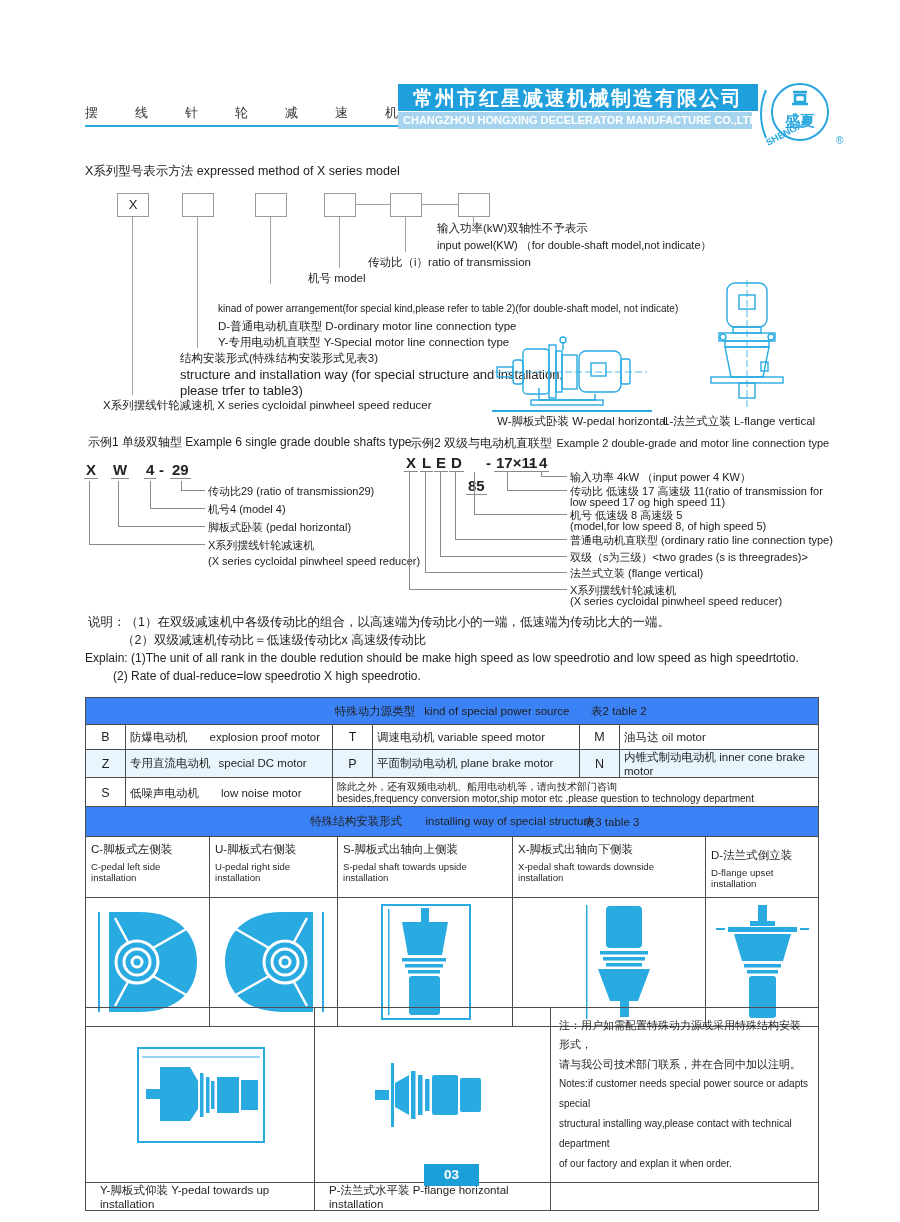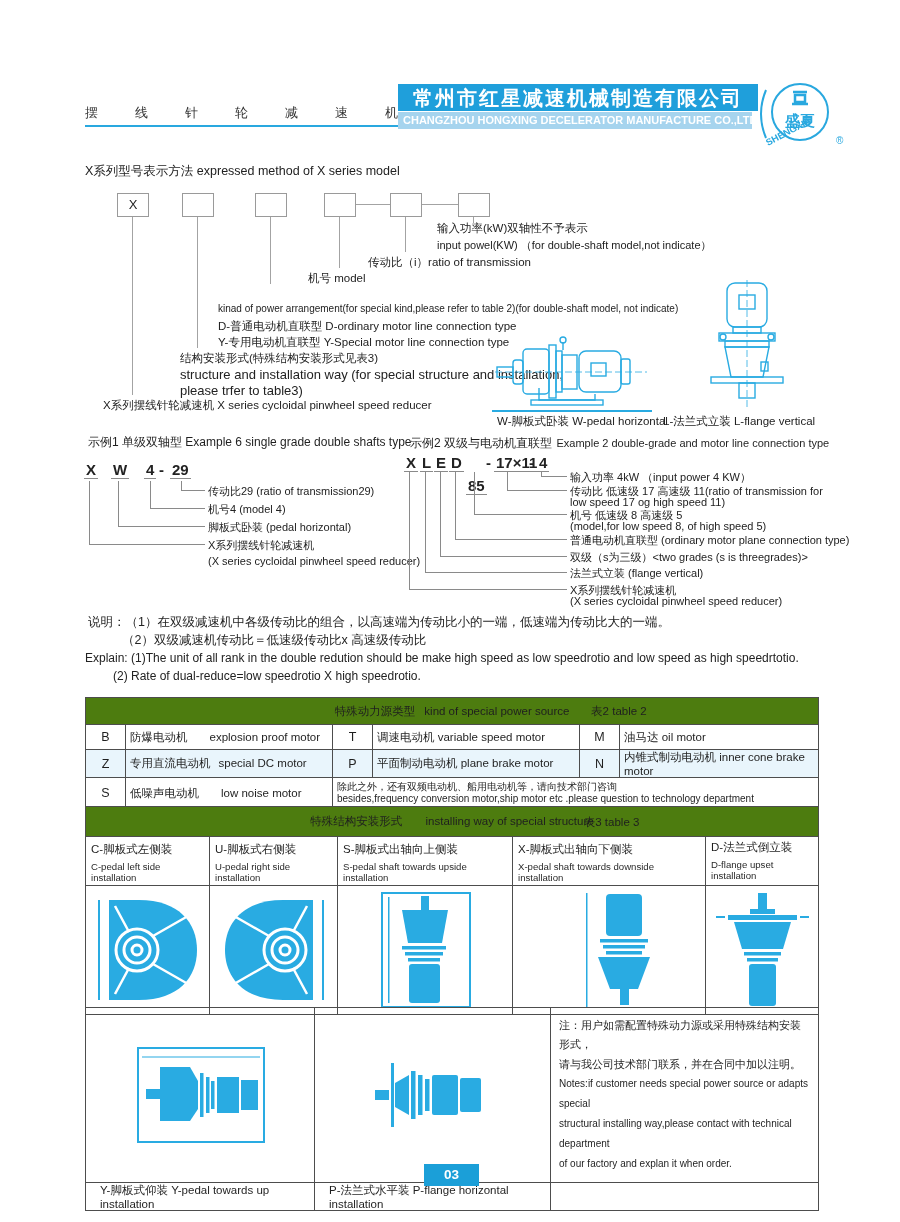--- a/index.html
+++ b/index.html
@@ -10,21 +10,21 @@
   .vline{position:absolute;width:1px;background:#a3a3a3;}
   .hline{position:absolute;height:1px;background:#a3a3a3;}
   .mbox{position:absolute;width:30px;height:22px;border:1px solid #9a9a9a;background:#fff;
         text-align:center;font-size:13px;line-height:22px;}
   .elbow{position:absolute;border-left:1px solid #8a8a8a;border-bottom:1px solid #8a8a8a;}
   .codechar{position:absolute;font-size:15px;font-weight:bold;color:#222;
             border-bottom:1px solid #8a8a8a;padding:0 2px;line-height:17px;}
   .codechar.nou{border-bottom:none;font-weight:bold;}
   table{border-collapse:collapse;table-layout:fixed;}
   td{border:1px solid #4d4d4d;font-size:11.5px;color:#1f1f1f;padding:0 4px;vertical-align:middle;}
-  .thead-blue{background:#4d7c0f;}
+  .thead-blue{background:#3b82f6;}
   .row-blue{background:#e9f5fc;}
   .kcell{text-align:center;font-size:12.5px;}
   .note-small{font-size:10px;line-height:1.25;}
   .colhead .zh{font-size:11.5px;display:block;margin-top:3px;}
   .colhead .eng{font-size:9.6px;display:block;margin-top:4px;color:#2a2a2a;}
   svg{display:block;}
 </style>
 </head>
 <body>
 
@@ -159,21 +159,21 @@
   <div class="elbow" style="left:455px;top:472px;width:111px;height:67px;"></div>
   <div class="elbow" style="left:440px;top:472px;width:126px;height:84px;"></div>
   <div class="elbow" style="left:425px;top:472px;width:141px;height:100px;"></div>
   <div class="elbow" style="left:409px;top:472px;width:157px;height:117px;"></div>
 
   <div class="lbl" style="left:570px;top:470px;font-size:11px;">输入功率  4kW （input power 4 KW）</div>
   <div class="lbl" style="left:570px;top:484px;font-size:11px;">传动比  低速级 17  高速级 11(ratio of transmission for</div>
   <div class="lbl" style="left:570px;top:496px;font-size:11px;">low speed 17 og high speed 11)</div>
   <div class="lbl" style="left:570px;top:508px;font-size:11px;">机号  低速级 8  高速级 5</div>
   <div class="lbl" style="left:570px;top:520px;font-size:11px;">(model,for low speed 8, of high speed 5)</div>
-  <div class="lbl" style="left:570px;top:533px;font-size:11px;">普通电动机直联型 (ordinary motor plane connection type)</div>
+  <div class="lbl" style="left:570px;top:533px;font-size:11px;">普通电动机直联型 (ordinary ratio line connection type)</div>
   <div class="lbl" style="left:570px;top:550px;font-size:11px;">双级（s为三级）&lt;two grades (s is threegrades)&gt;</div>
   <div class="lbl" style="left:570px;top:566px;font-size:11px;">法兰式立装 (flange vertical)</div>
   <div class="lbl" style="left:570px;top:583px;font-size:11px;">X系列摆线针轮减速机</div>
   <div class="lbl" style="left:570px;top:595px;font-size:11px;">(X series cycloidal pinwheel speed reducer)</div>
 
   <div class="lbl" style="left:88px;top:614px;font-size:12.5px;">说明：（1）在双级减速机中各级传动比的组合，以高速端为传动比小的一端，低速端为传动比大的一端。</div>
   <div class="lbl" style="left:122px;top:632px;font-size:12.5px;">（2）双级减速机传动比＝低速级传动比x 高速级传动比</div>
   <div class="lbl" style="left:85px;top:651px;font-size:12px;text-align:right;">Explain: (1)The unit of all rank in the double redution should be make high speed as low speedrotio and low speed as high speedrtotio.</div>
   <div class="lbl" style="left:113px;top:669px;font-size:12px;">(2) Rate of dual-reduce=low speedrotio X high speedrotio.</div>
 
@@ -247,21 +247,21 @@
         <span class="eng">U-pedal right side installation</span>
           </td>
       <td class="colhead" style="vertical-align:top;padding:2px 5px;">
         <span class="zh">S-脚板式出轴向上侧装</span>
         <span class="eng">S-pedal shaft towards upside installation</span>
           </td>
       <td class="colhead" style="vertical-align:top;padding:2px 5px;">
         <span class="zh">X-脚板式出轴向下侧装</span>
         <span class="eng">X-pedal shaft towards downside installation</span>
           </td>
-      <td class="colhead" style="vertical-align:top;padding:0 5px;">
+      <td class="colhead" style="vertical-align:top;padding:8px 5px;">
         <span class="zh">D-法兰式倒立装</span>
         <span class="eng">D-flange upset installation</span>
           </td>
     </tr>
     <tr style="height:129px;">
       <td style="text-align:center;">
         <svg width="110" height="112" viewBox="0 0 110 112" style="margin:0 auto;">
           <rect x="5" y="6" width="2" height="100" fill="#29abe2"></rect>
           <path d="M16,6 h30 c40,0 58,23 58,50 c0,27 -18,50 -58,50 h-30 z" fill="#29abe2"></path>
           <circle cx="44" cy="56" r="21" fill="none" stroke="#fff" stroke-width="3"></circle>

